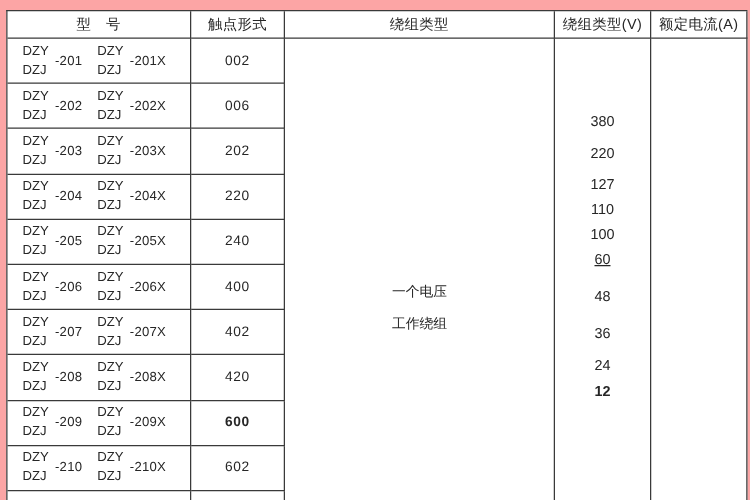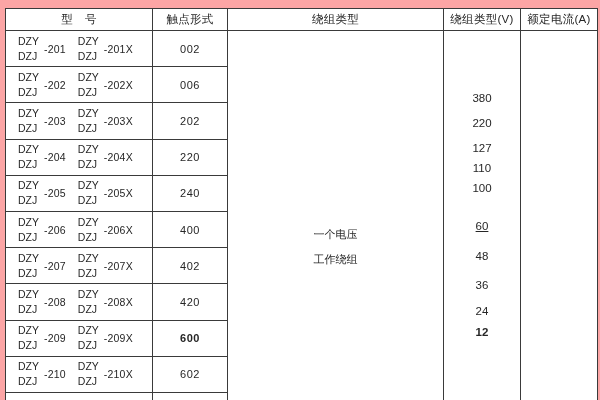--- a/index.html
+++ b/index.html
@@ -56,21 +56,21 @@
   .winding-line-2 { top: 221px; }
   .voltage-list {
     position: absolute; top: 60px; left: 0; right: 0;
     display: flex; flex-direction: column; align-items: center; justify-content: center;
   }
   .voltage-item { height: 14px; line-height: 14px; font-size: 11.5px; }
   .voltage-item:nth-child(2) { margin-top: 11px; }
   .voltage-item:nth-child(3) { margin-top: 11px; }
   .voltage-item:nth-child(4) { margin-top: 6px; }
   .voltage-item:nth-child(5) { margin-top: 6px; }
-  .voltage-item:nth-child(6) { margin-top: 24px; text-decoration: underline; }
+  .voltage-item:nth-child(6) { margin-top: 6px; text-decoration: underline; }
   .voltage-item:nth-child(7) { margin-top: 16px; }
   .voltage-item:nth-child(8) { margin-top: 15px; }
   .voltage-item:nth-child(9) { margin-top: 12px; }
   .voltage-item:nth-child(10) { margin-top: 7px; font-weight: bold; }
 </style>
 </head>
 <body>
 
 <div class="screen">
   <div class="spec-table">

